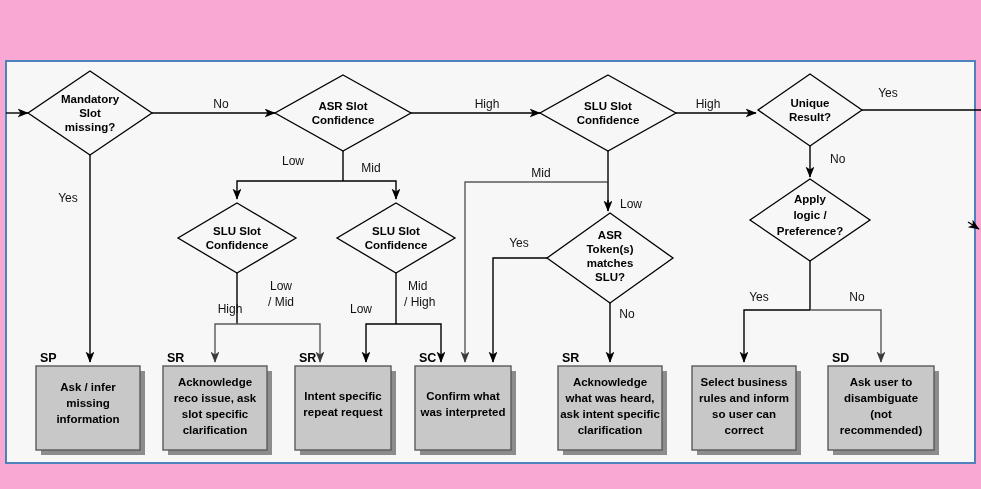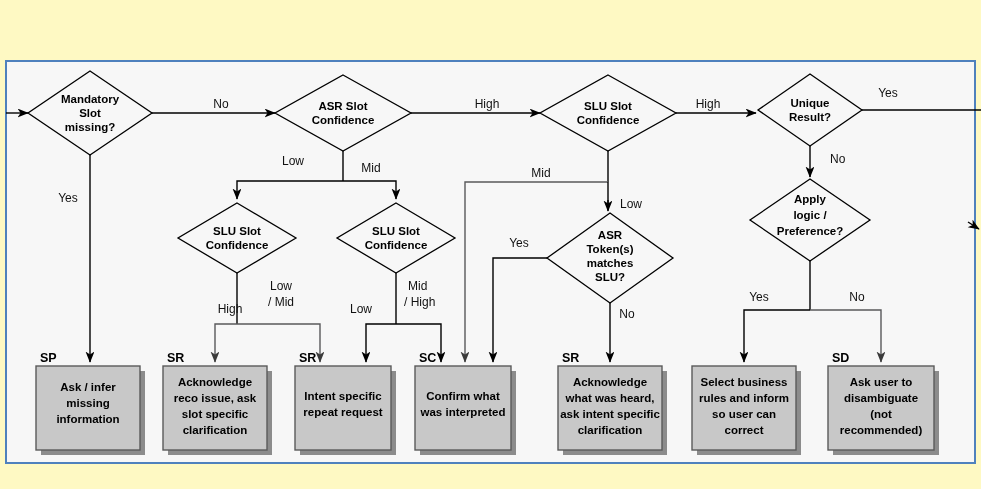--- a/index.html
+++ b/index.html
@@ -1,17 +1,17 @@
 <!DOCTYPE html>
 <html><head>
 <meta charset="utf-8">
 <style>
   html,body{margin:0;padding:0;background:#ffffff;}
   body{font-family:"Liberation Sans", sans-serif;}
-  #stage{position:relative;width:981px;height:489px;overflow:hidden;background:#fef9c3;}
+  #stage{position:relative;width:981px;height:489px;overflow:hidden;background:#f9a8d4;}
   #frame{position:absolute;left:5px;top:60px;width:971px;height:404px;
          border:2px solid #4f81bd;background:#f7f7f7;box-sizing:border-box;}
   #svgwrap{position:absolute;left:0;top:0;width:981px;height:489px;}
   svg{display:block;}
   .dlabel{font-family:"Liberation Sans", sans-serif;font-size:11.5px;font-weight:bold;fill:#000;}
   .elabel{font-family:"Liberation Sans", sans-serif;font-size:12px;font-weight:normal;fill:#111;}
   .tag{font-family:"Liberation Sans", sans-serif;font-size:12.5px;font-weight:bold;fill:#000;}
   .boxtext{font-family:"Liberation Sans", sans-serif;font-size:11.5px;font-weight:bold;fill:#000;}
   .diamond{fill:#f7f7f7;stroke:#000000;stroke-width:1.3;}
   .procbox{fill:#c8c8c8;stroke:#5a5a5a;stroke-width:1.4;}

